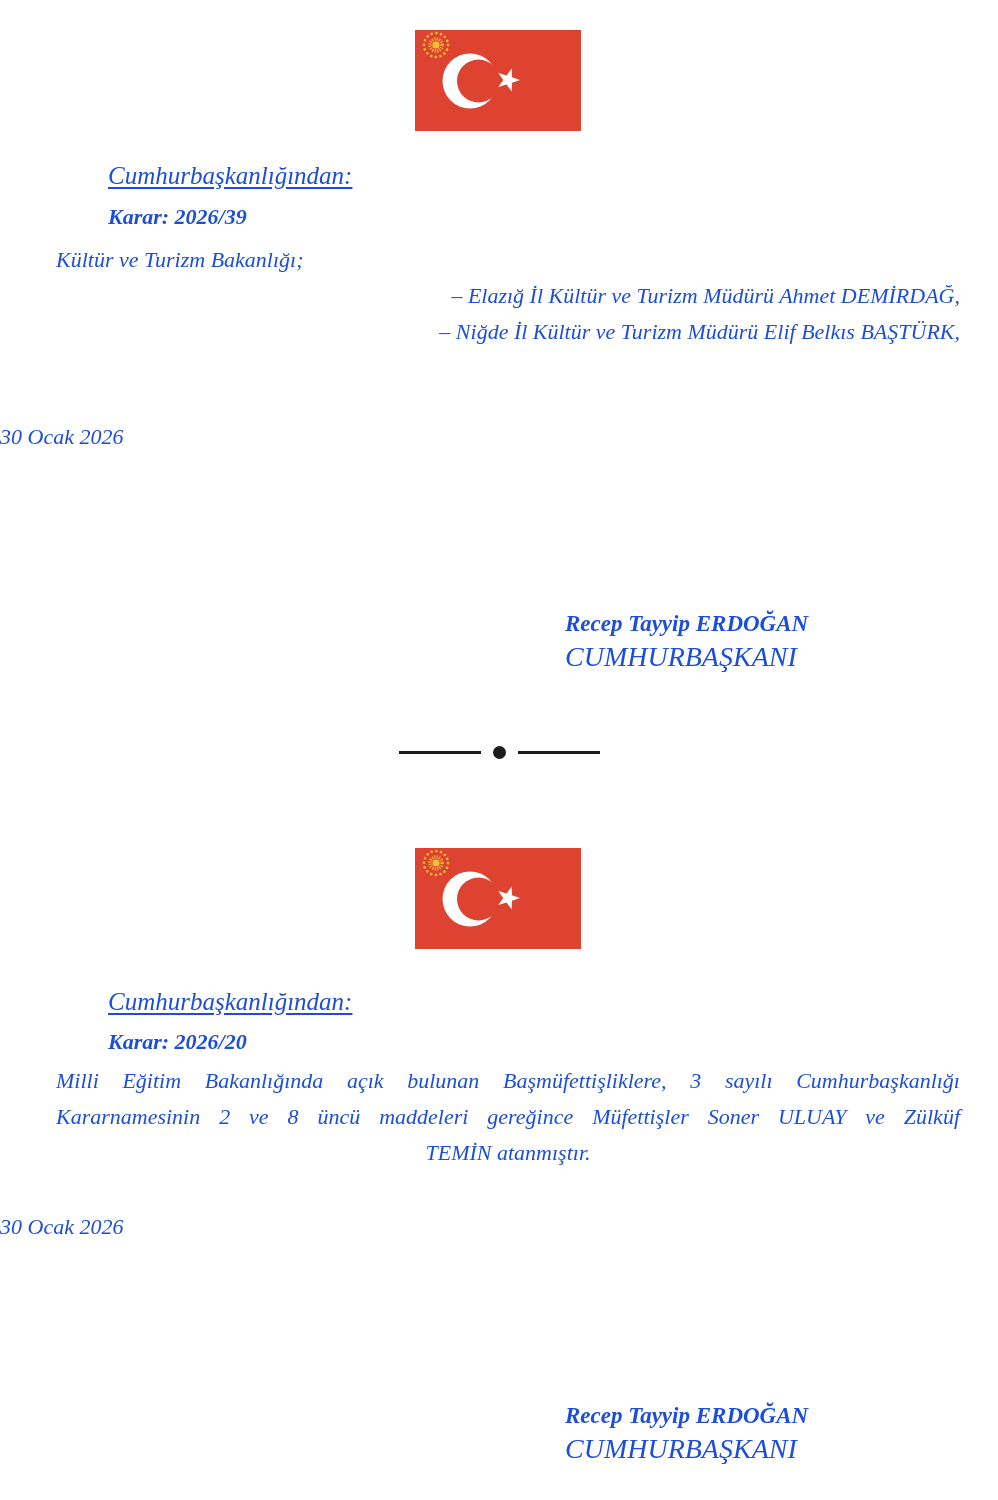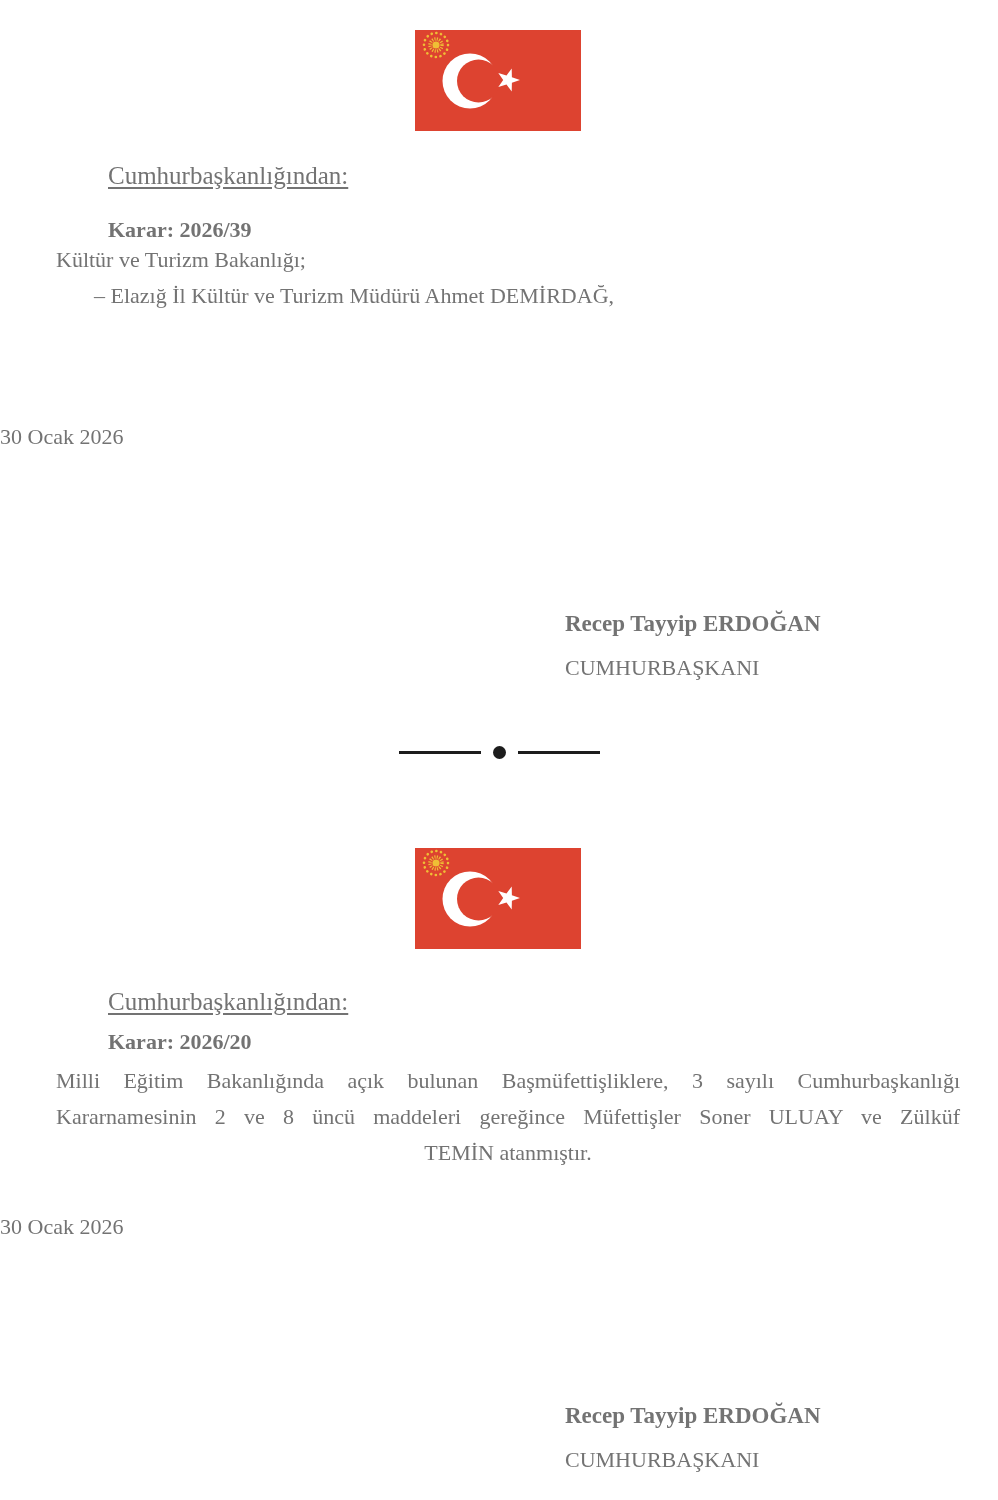--- a/index.html
+++ b/index.html
@@ -6,22 +6,23 @@
     margin: 0;
     padding: 0;
     background: #ffffff;
   }
   .page {
     position: relative;
     width: 998px;
     height: 1500px;
     background: #ffffff;
     font-family: "Liberation Serif", serif;
-    color: #737373;
+    color: #1d4ed8;
     overflow: hidden;
+    font-style: italic;
   }
 
   .flag {
     position: absolute;
     left: 415px;
     width: 166px;
     height: 101px;
   }
   .flag-1 { top: 30px; }
   .flag-2 { top: 848px; }
@@ -37,35 +38,35 @@
   .heading-1 { top: 161px; }
   .heading-2 { top: 987px; }
 
   .decision-number {
     position: absolute;
     left: 108px;
     font-size: 22px;
     line-height: 28px;
     font-weight: bold;
   }
-  .karar-1 { top: 216px; }
+  .karar-1 { top: 203px; }
   .karar-2 { top: 1028px; }
 
   .body-block {
     position: absolute;
     left: 42px;
     width: 918px;
     font-size: 22px;
     line-height: 36px;
   }
   .body-1 { top: 242px; }
   .body-2 { top: 1063px; }
 
   .body-line { white-space: nowrap; margin-left: 14px; }
-  .body-line.indented { padding-left: 38px; }
+  .body-line.indented { padding-left: 38px; text-align: right; }
 
   .just-line {
     text-align: justify;
     text-align-last: justify;
     white-space: normal;
   }
   .last-line {
     text-align: center;
   }
 
@@ -88,23 +89,23 @@
   }
   .sig-1 { top: 610px; }
   .sig-2 { top: 1402px; }
 
   .signature-name {
     font-size: 23px;
     line-height: 28px;
     font-weight: bold;
   }
   .signature-title {
-    font-size: 22px;
-    line-height: 28px;
-    margin-top: 16px;
+    font-size: 28px;
+    line-height: 28px;
+    margin-top: 5px;
   }
 
   .section-divider {
     position: absolute;
     top: 745px;
     left: 0;
     width: 998px;
     height: 14px;
     display: flex;
     align-items: center;
@@ -145,20 +146,21 @@
       </g>
     </svg>
 
     <div class="source-heading heading-1">Cumhurbaşkanlığından:</div>
 
     <div class="decision-number karar-1">Karar: 2026/39</div>
 
     <div class="body-block body-1">
       <div class="body-line">Kültür ve Turizm Bakanlığı;</div>
       <div class="body-line indented">– Elazığ İl Kültür ve Turizm Müdürü Ahmet DEMİRDAĞ,</div>
+      <div class="body-line indented">– Niğde İl Kültür ve Turizm Müdürü Elif Belkıs BAŞTÜRK,</div>
     </div>
 
     <div class="decree-date date-1">30 Ocak 2026</div>
 
     <div class="signature-block sig-1">
       <div class="signature-name">Recep Tayyip ERDOĞAN</div>
       <div class="signature-title">CUMHURBAŞKANI</div>
     </div>
 
   </section>

